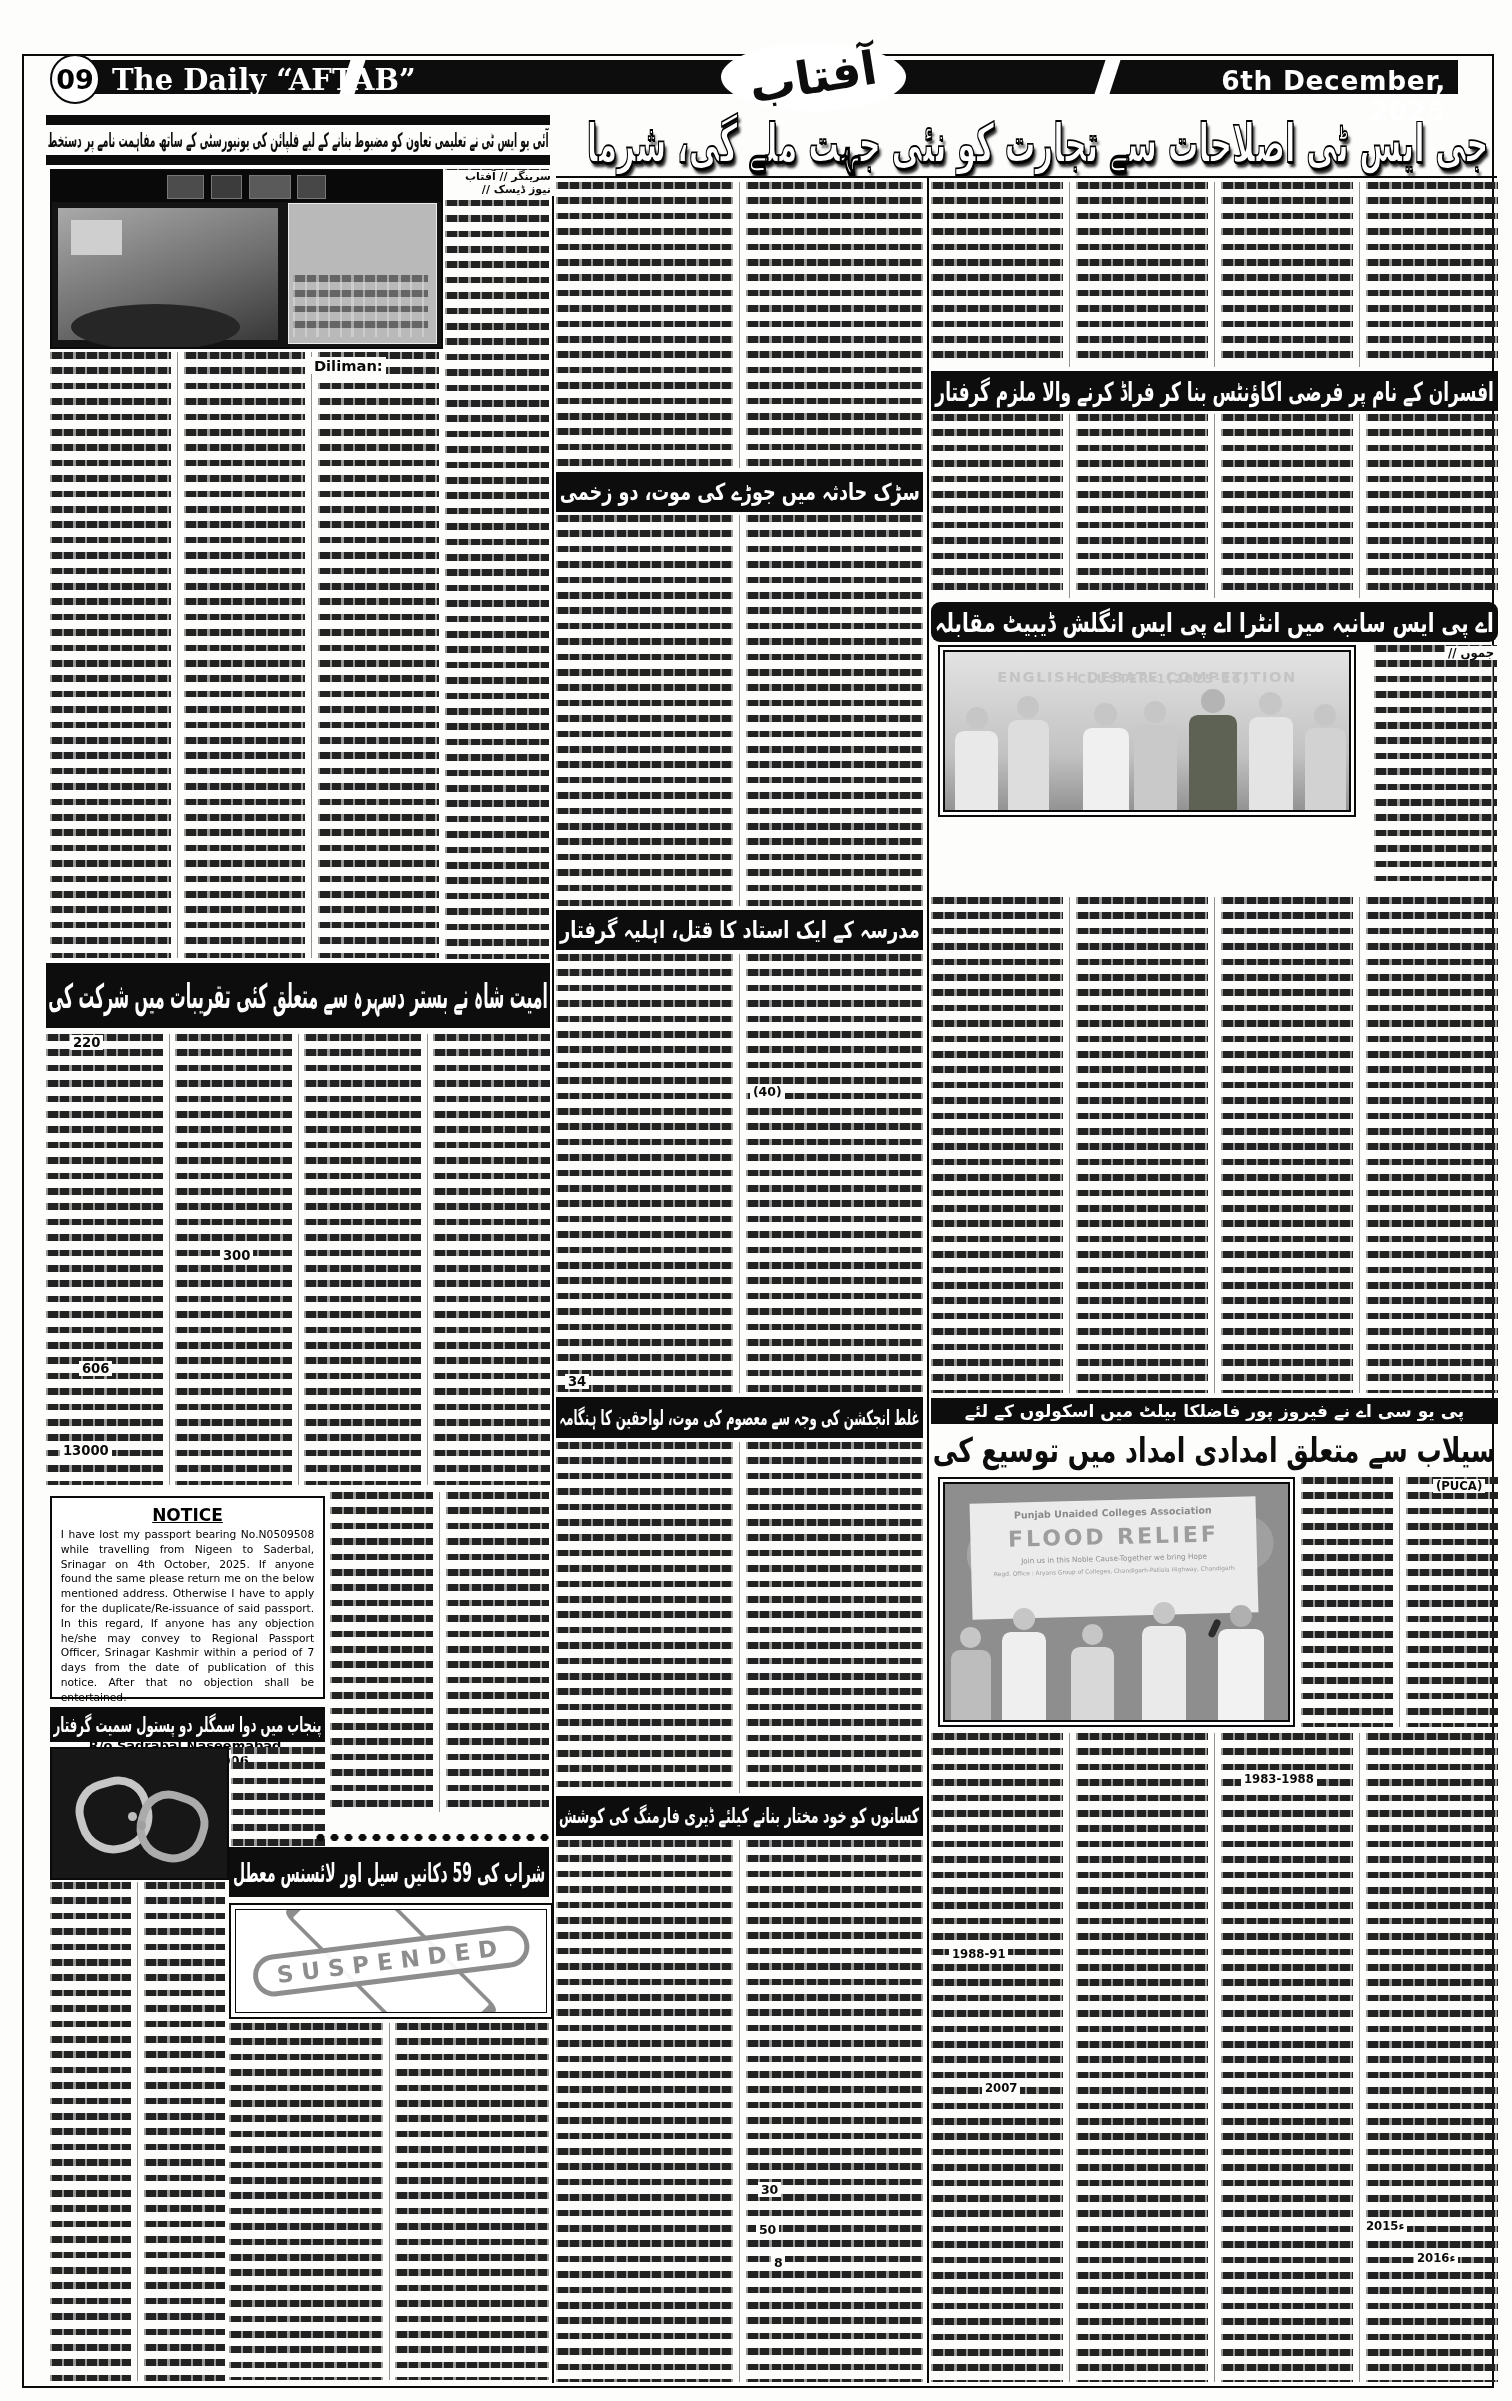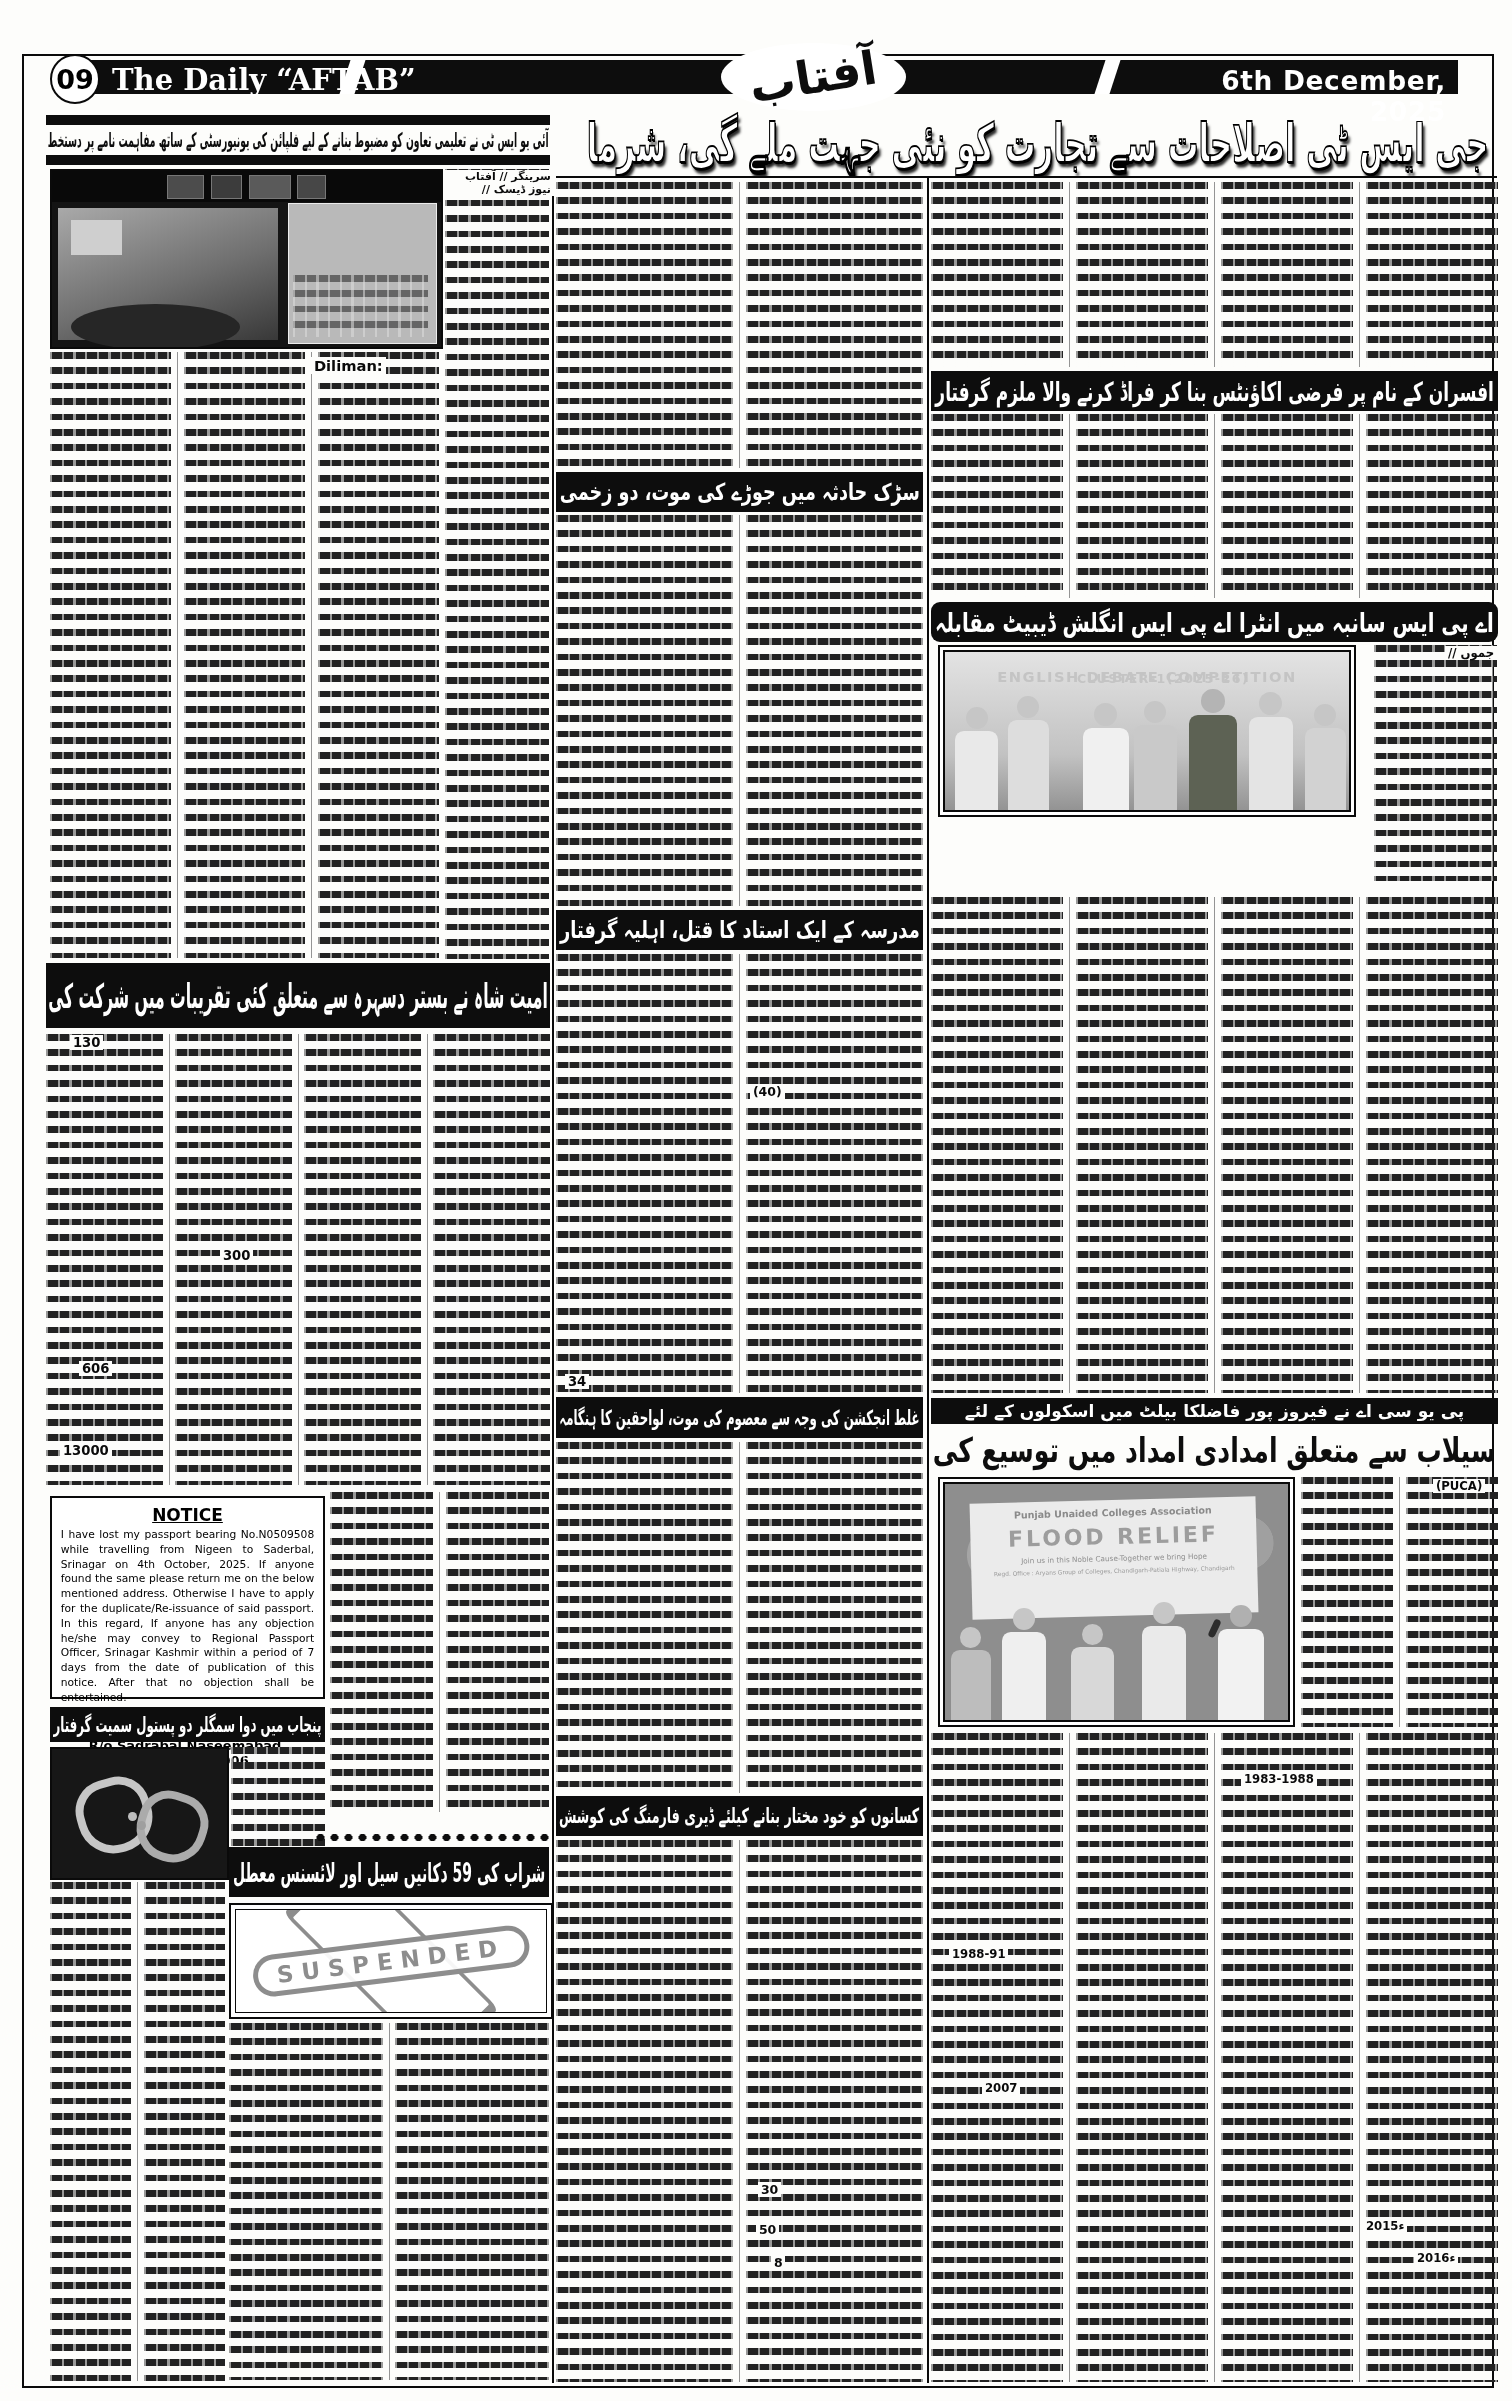--- a/index.html
+++ b/index.html
@@ -119,21 +119,21 @@
   </div>
   <div class="abs cols" style="left:46px;top:1034px;width:504px;height:451px;">
     <div class="greek"></div>
       <div class="sep"></div>
     <div class="greek"></div>
       <div class="sep"></div>
     <div class="greek"></div>
       <div class="sep"></div>
     <div class="greek"></div>
   </div>
-  <span class="mark" style="left:70px;top:1035px;font-size:13.2px;">130</span>
+  <span class="mark" style="left:70px;top:1035px;font-size:13.2px;">220</span>
   <span class="mark" style="left:220px;top:1248px;font-size:13.2px;">300</span>
   <span class="mark" style="left:79px;top:1361px;font-size:13.2px;">606</span>
   <span class="mark" style="left:60px;top:1443px;font-size:13.2px;">13000</span>
 
   <div class="abs notice" style="left:50px;top:1496px;width:275px;height:203px;">
     <div class="ttl">NOTICE</div>
     <div class="bdy">I have lost my passport bearing No.N0509508 while travelling from Nigeen to Saderbal, Srinagar on 4th October, 2025. If anyone found the same please return me on the below mentioned address. Otherwise I have to apply for the duplicate/Re-issuance of said passport. In this regard, If anyone has any objection he/she may convey to Regional Passport Officer, Srinagar Kashmir within a period of 7 days from the date of publication of this notice. After that no objection shall be entertained.</div>
     <div class="sg">Ashaq Hussain Khan S/o Ghulam Mohd Khan</div>
     <div class="sg" style="margin-top:0;">R/o Sadrabal Naseemabad, Srinagar-190006</div>
   </div>

